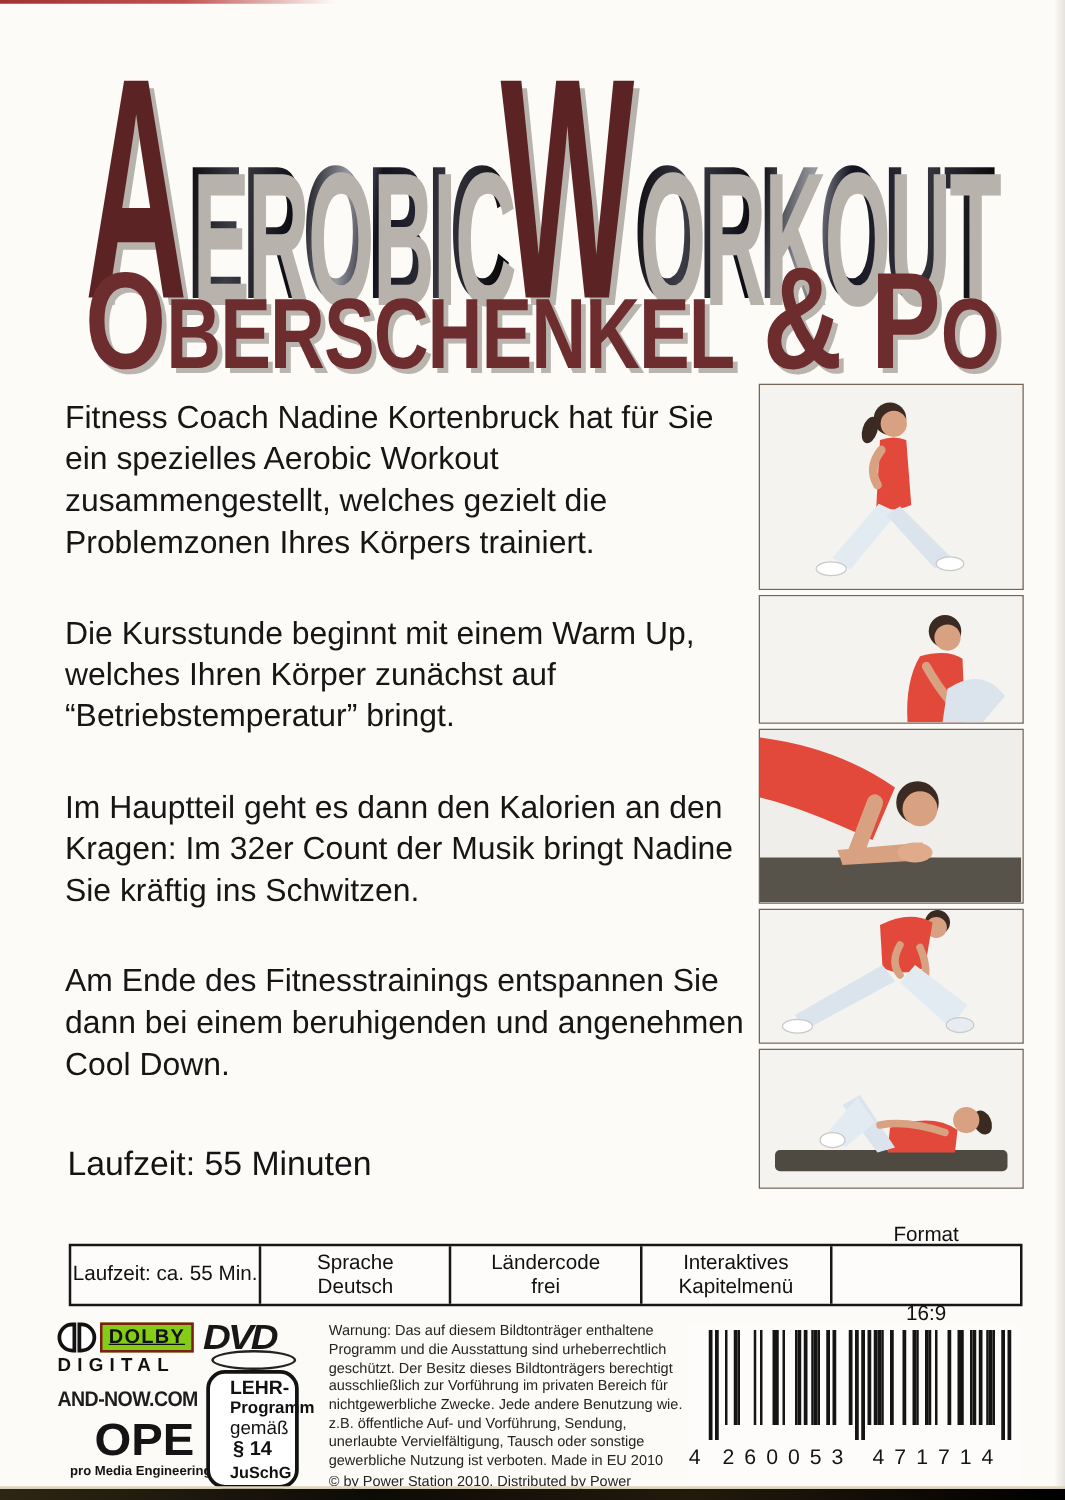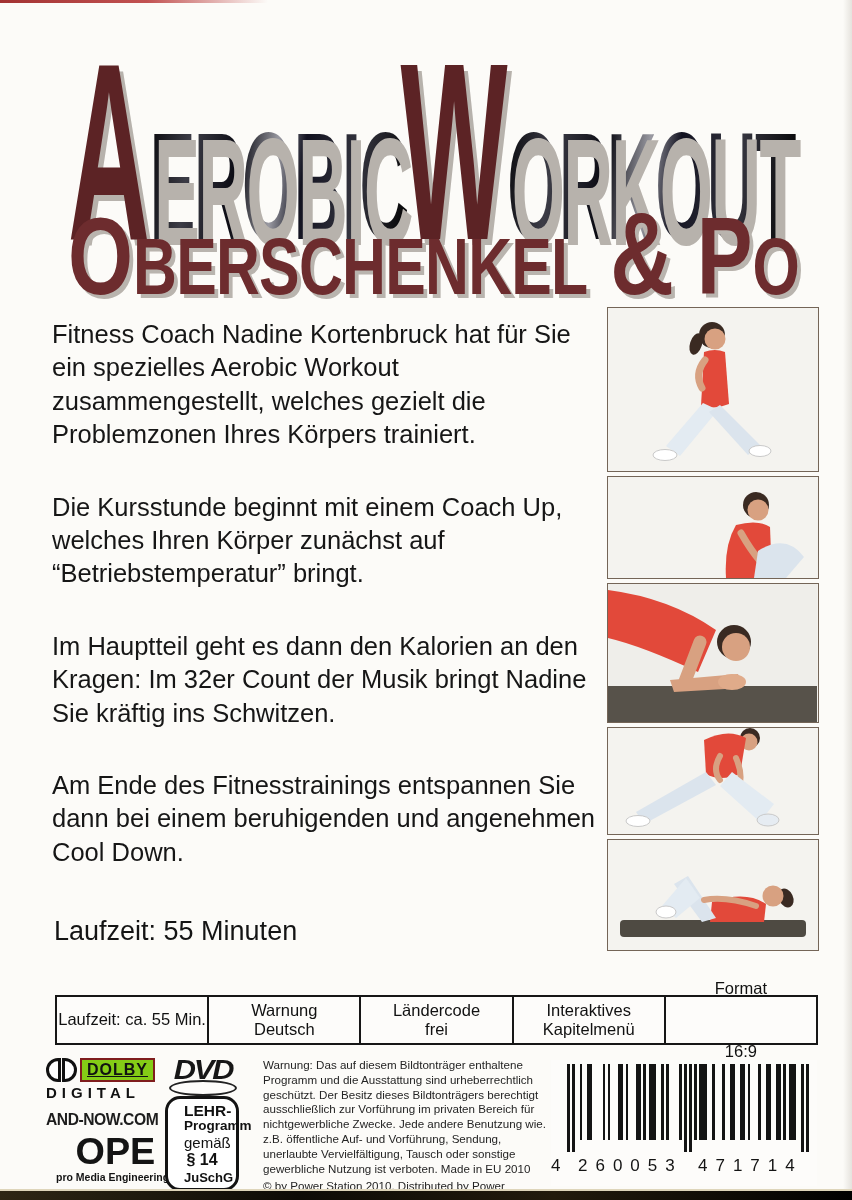--- a/index.html
+++ b/index.html
@@ -68,21 +68,21 @@
   .dolby-word{border:2px solid #7f1d1d;padding:0 5px;font-size:16px;font-weight:bold;
     display:flex;align-items:center;letter-spacing:1px;box-sizing:border-box;background:#84cc16;color:#111;text-decoration:underline;}
   .dolby-digital{font-size:15px;font-weight:bold;letter-spacing:5px;margin-top:2px;color:#111;}
   .andnow{position:absolute;left:46px;top:1110px;font-size:17px;font-weight:900;
     color:#1d1d1d;transform:scaleX(0.92);transform-origin:left top;letter-spacing:-0.5px;}
   .ope{position:absolute;left:56px;top:1134px;text-align:center;}
   .ope-word{font-size:36px;font-weight:900;letter-spacing:0px;color:#141414;line-height:1;
     transform:scaleX(1.05);transform-origin:left top;}
   .ope-sub{font-size:10.5px;font-weight:bold;color:#141414;margin-top:1px;white-space:nowrap;}
   
-  .dvd{position:absolute;left:166px;top:1056px;width:74px;text-align:center;}
+  .dvd{position:absolute;left:166px;top:1056px;width:74px;text-align:left;}
   .dvd-word{font-size:28px;font-weight:900;font-style:italic;letter-spacing:-2px;color:#171717;
     transform:scaleX(1.1);transform-origin:center top;line-height:1;}
   .dvd-disc{width:64px;height:12px;border:2.5px solid #222;border-radius:50%;margin:-4px auto 0;background:#fdfcfa;}
   .lehr{position:absolute;left:165px;top:1096px;width:74px;border:3px solid #131313;border-radius:15px;
     background:#fff;text-align:center;padding:4px 16px 3px;box-sizing:border-box;color:#111;}
   .lehr-1{font-size:15.5px;font-weight:900;line-height:1.05;}
   .lehr-2{font-size:13.5px;font-weight:900;line-height:1.1;}
   .lehr-3{font-size:15px;font-weight:normal;line-height:1.15;}
   .lehr-4{font-size:16px;font-weight:900;line-height:1.15;}
   .lehr-5{font-size:13px;font-weight:900;line-height:1.2;}
@@ -118,21 +118,21 @@
   <div class="title-line2">
     <span class="t2-big">O</span>
       <span class="t2-small">BERSCHENKEL</span>
       <span class="t2-amp">&amp;</span>
       <span class="t2-p">P</span>
       <span class="t2-small">O</span>
   </div>
 
   <div class="body-col">
     <p>Fitness Coach Nadine Kortenbruck hat für Sie ein spezielles Aerobic Workout zusammengestellt, welches gezielt die Problemzonen Ihres Körpers trainiert.</p>
-    <p>Die Kursstunde beginnt mit einem Coach Up, welches Ihren Körper zunächst auf “Betriebstemperatur” bringt.</p>
+    <p>Die Kursstunde beginnt mit einem Warm Up, welches Ihren Körper zunächst auf “Betriebstemperatur” bringt.</p>
     <p>Im Hauptteil geht es dann den Kalorien an den Kragen: Im 32er Count der Musik bringt Nadine Sie kräftig ins Schwitzen.</p>
     <p>Am Ende des Fitnesstrainings entspannen Sie dann bei einem beruhigenden und angenehmen Cool Down.</p>
   </div>
   <div class="runtime">Laufzeit: 55 Minuten</div>
 
   <div class="photo-strip">
 
     <div class="photo">
       <svg width="209" height="163" viewBox="0 0 209 163">
         <rect width="209" height="163" fill="#f4f3ef"></rect>
@@ -200,21 +200,21 @@
         <path d="M148,66 Q118,56 96,60" stroke="#d8a181" stroke-width="6" fill="none" stroke-linecap="round"></path>
       </svg>
     </div>
   </div>
 
   <div class="spec-table">
     <div class="spec-cell">
       <div>Laufzeit: ca. 55 Min.</div>
     </div>
     <div class="spec-cell">
-      <div>Warnung</div>
+      <div>Sprache</div>
       <div>Deutsch</div>
     </div>
     <div class="spec-cell">
       <div>Ländercode</div>
       <div>frei</div>
     </div>
     <div class="spec-cell">
       <div>Interaktives</div>
       <div>Kapitelmenü</div>
     </div>

